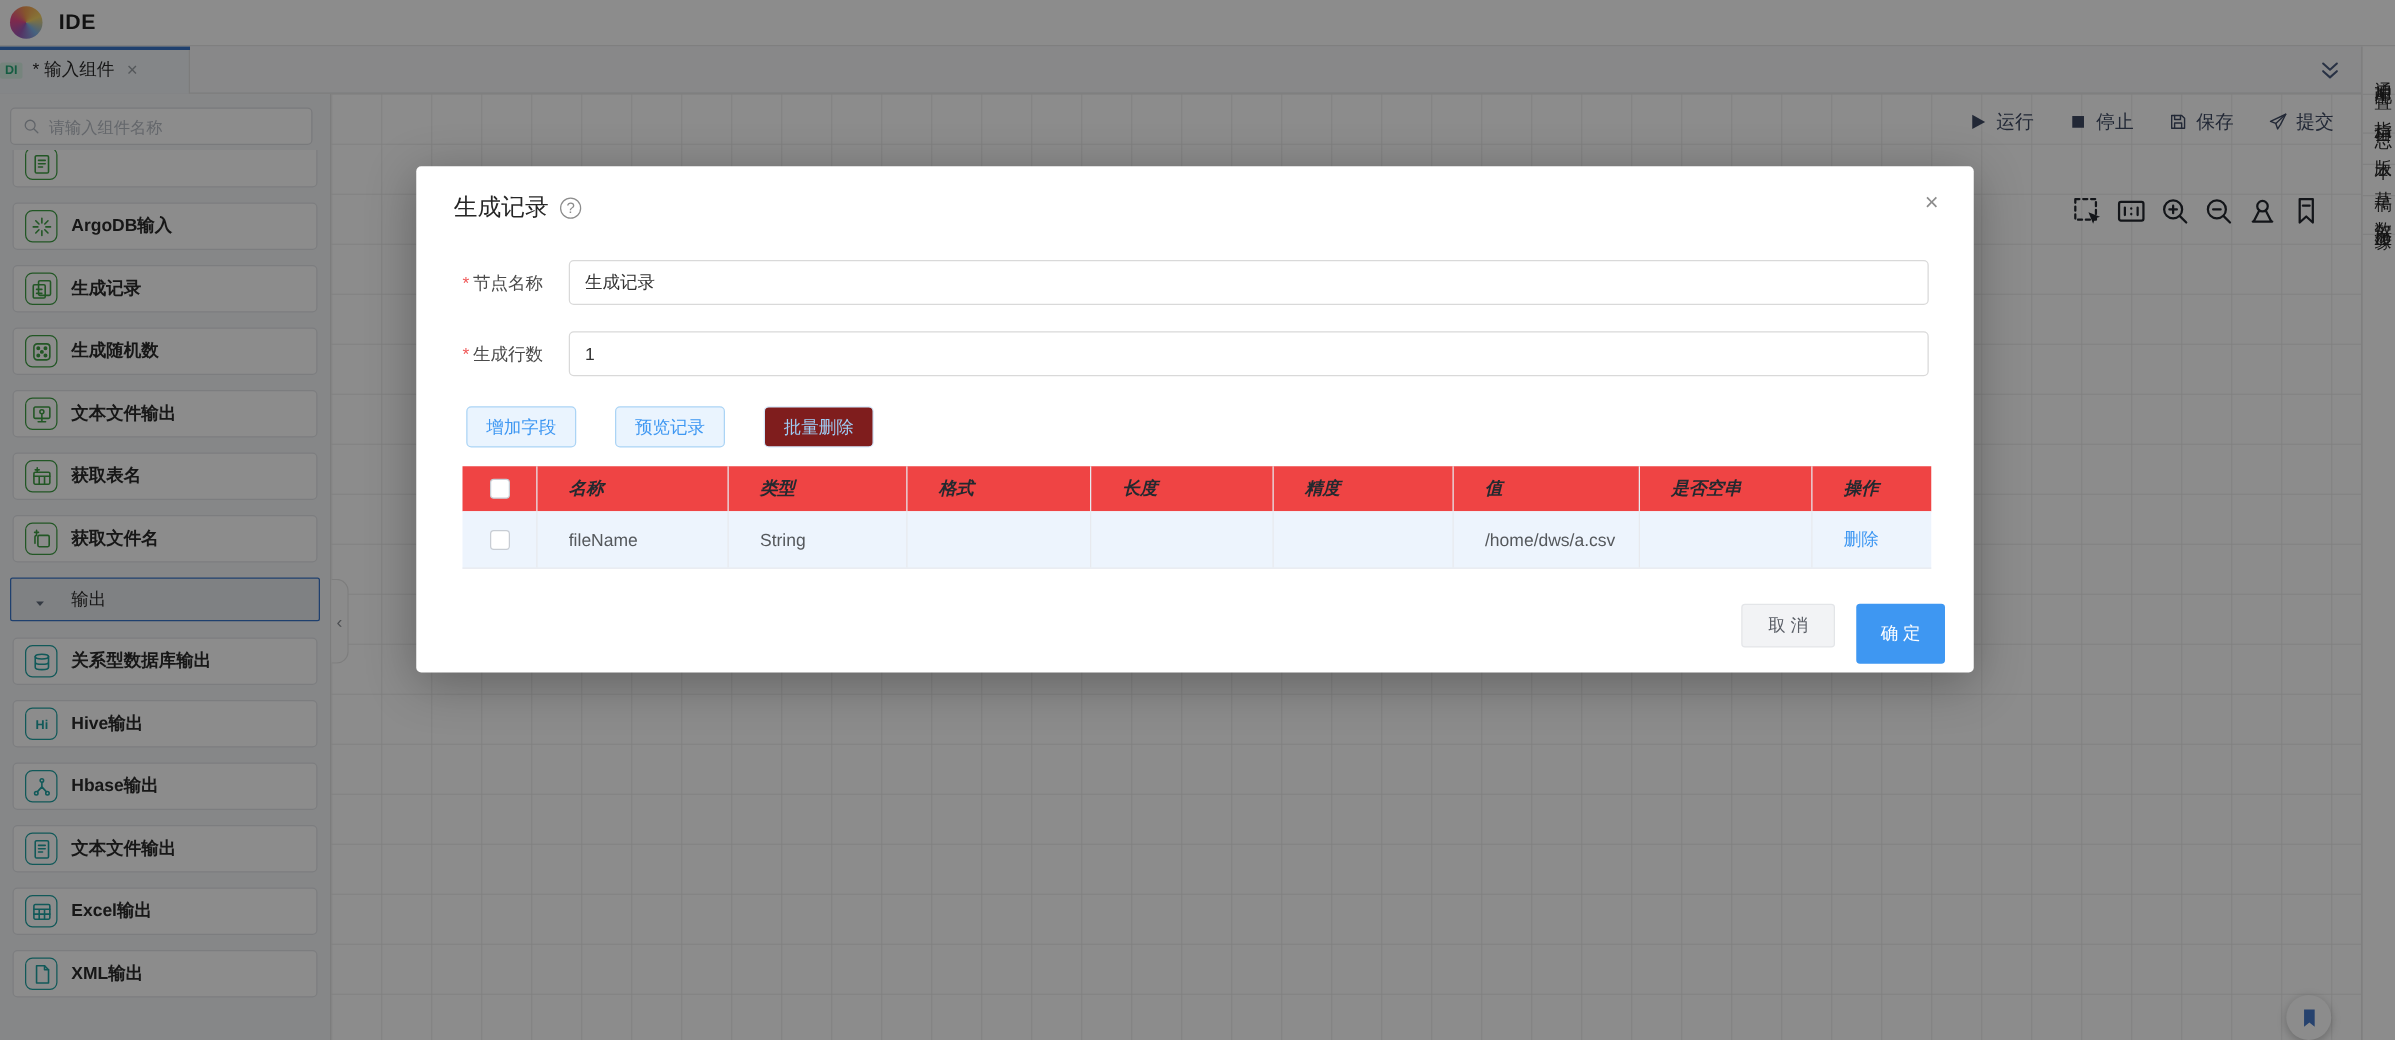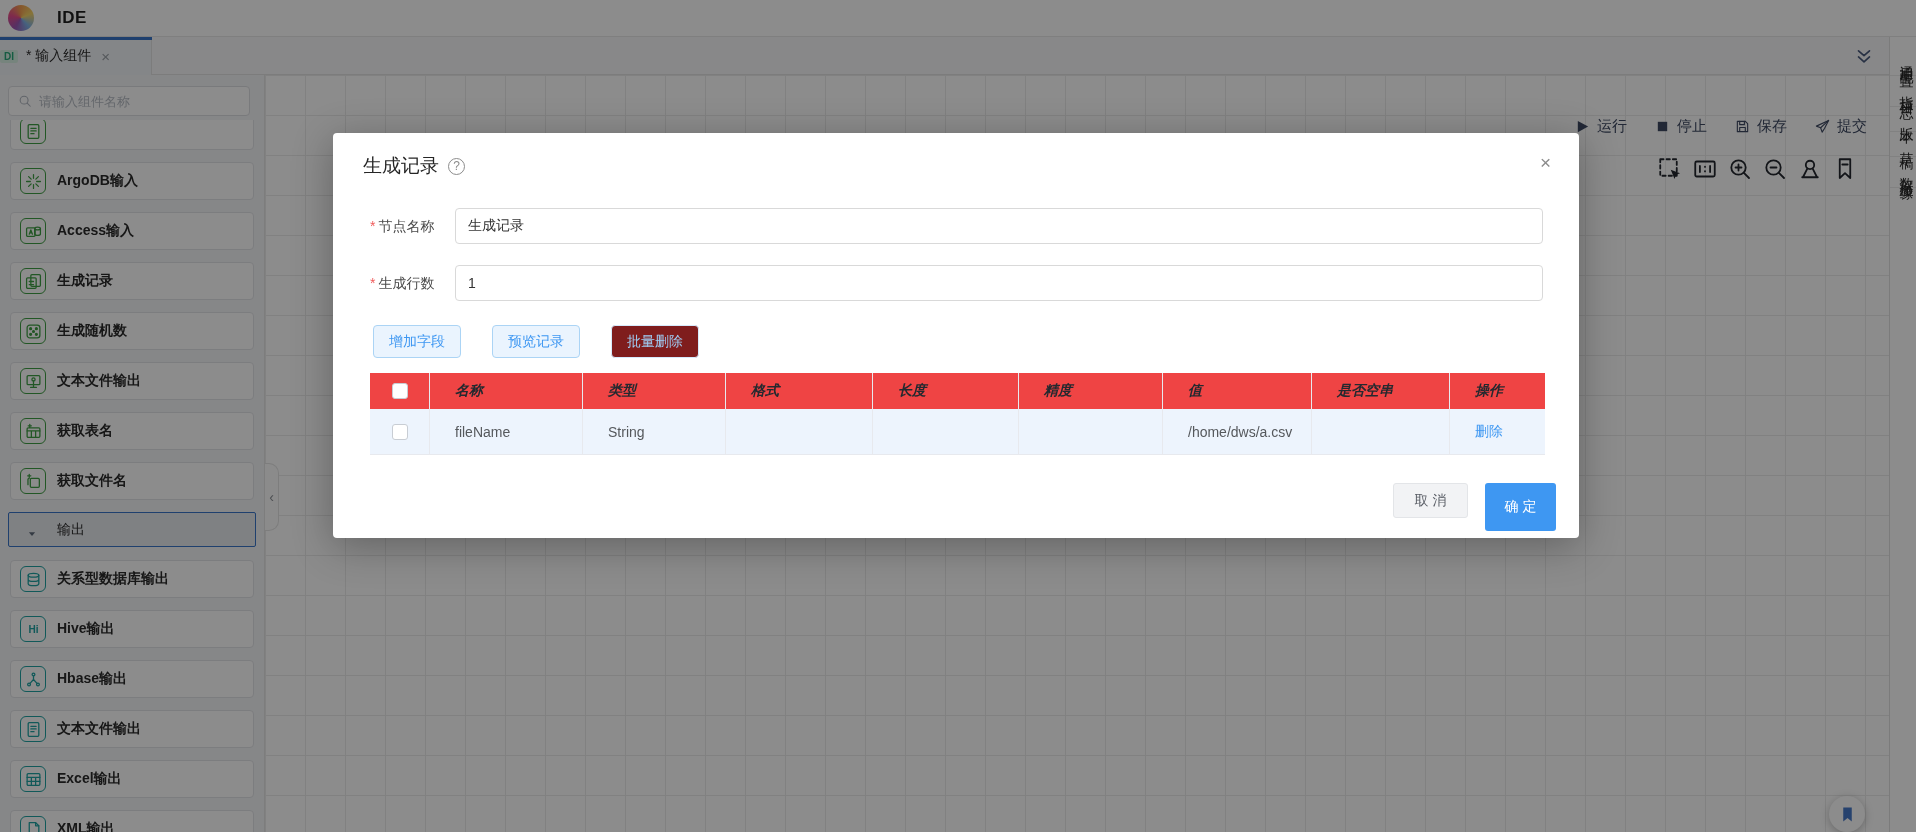--- a/index.html
+++ b/index.html
@@ -5,21 +5,21 @@
   * { margin:0; padding:0; box-sizing:border-box; }
   html,body { width:1916px; height:832px; overflow:hidden;
     font-family:"Liberation Sans","DejaVu Sans",sans-serif; background:#fff; }
   .screen { position:relative; width:1916px; height:832px; overflow:hidden; background:#fff; }
 
   
   .app-header { position:absolute; top:0; left:0; right:0; height:37px; background:#fff;
     border-bottom:1px solid #e8e8e8; display:flex; align-items:center; padding-left:8px; z-index:5; }
   .logo { width:26px; height:26px; border-radius:50%;
     background:conic-gradient(from 210deg,#9b59b6,#e74c8b,#f39c52,#f6d365,#7fb3e8,#9b59b6); }
-  .app-title { margin-left:23px; font-size:17px; font-weight:700; color:#1f1f1f; letter-spacing:.5px; }
+  .app-title { margin-left:13px; font-size:17px; font-weight:700; color:#1f1f1f; letter-spacing:.5px; }
 
   
   .tab-bar { position:absolute; top:37px; left:0; right:27px; height:38px; background:#f7f8fa;
     border-bottom:1px solid #e2e2e2; z-index:4; }
   .tab { position:absolute; left:0; top:0; width:152px; height:38px; background:#f1f4f8;
     border-right:1px solid #e2e2e2; display:flex; align-items:center; gap:8px; }
   .tab::before { content:""; position:absolute; left:0; top:0; width:152px; height:3px; background:#3a76c8; }
   .di-badge { background:#d8f0e3; color:#27a878; font-size:10px; font-weight:700;
     padding:1px 4px; border-radius:2px; }
   .tab-label { font-size:14px; color:#2b2b2b; }
@@ -56,21 +56,21 @@
   .sect-header .lbl { font-size:14px; color:#2b2b2b;font-family:Liberation Serif, serif; }
   .collapse-handle { position:absolute; left:265px; top:463px; width:14px; height:68px; background:#fdfdfd;
     border:1px solid #e4e4e4; border-left:none; border-radius:0 10px 10px 0; display:flex;
     align-items:center; justify-content:center; color:#8c9096; font-size:14px; z-index:4; }
 
   
   .canvas { position:absolute; top:75px; left:265px; right:27px; bottom:0; background:#fff;
     background-image:linear-gradient(#ebebeb 1px,transparent 1px),linear-gradient(90deg,#ebebeb 1px,transparent 1px);
     background-size:40px 40px; background-position:0 0; z-index:1; }
   .run-toolbar { position:absolute; top:13px; right:22px; display:flex; gap:28px; align-items:center; }
-  .run-toolbar .tb-item { display:flex; align-items:center; gap:7px; font-size:15px; color:#3f4a63; cursor:default;margin-top:29px; }
+  .run-toolbar .tb-item { display:flex; align-items:center; gap:7px; font-size:15px; color:#3f4a63; cursor:default; }
   .run-toolbar .tb-item svg { width:15px; height:15px; color:#3f4a63; }
   .view-tools { position:absolute; top:82px; right:32px; display:flex; gap:11px; align-items:center; }
   .view-tools .vt { width:24px; height:24px; color:#23272e; }
   .view-tools .vt svg { width:24px; height:24px; }
   .fab { position:absolute; right:24px; bottom:0; width:36px; height:36px; border-radius:50%;
     background:#fff; box-shadow:0 2px 8px rgba(0,0,0,.25); display:flex; align-items:center;
     justify-content:center; color:#4678c8; }
   .fab svg { width:17px; height:17px; }
 
   
@@ -160,31 +160,20 @@
           <span class="icon-box">
             <svg viewBox="0 0 16 16" fill="none" stroke="currentColor" stroke-width="1.2" stroke-linecap="round" stroke-linejoin="round">
               <path d="M8 1.5V5M8 11v3.5M1.5 8H5M11 8h3.5M3.4 3.4l2.4 2.4M10.2 10.2l2.4 2.4M12.6 3.4l-2.4 2.4M5.8 10.2l-2.4 2.4"></path>
             </svg>
           </span>
           <span class="lbl">ArgoDB输入</span>
         </div>
         <div class="comp-card c-in">
           <span class="icon-box">
             <svg viewBox="0 0 16 16" fill="none" stroke="currentColor" stroke-width="1.2" stroke-linecap="round" stroke-linejoin="round">
-              <rect x="1.5" y="4.5" width="8" height="8" rx="1"></rect>
-              <path d="M4 10.5l1.5-4 1.5 4M4.5 9.2h2"></path>
-              <ellipse cx="11.8" cy="5.2" rx="2.7" ry="1.3"></ellipse>
-              <path d="M9.1 5.2v5.2c0 .7 1.2 1.3 2.7 1.3s2.7-.6 2.7-1.3V5.2"></path>
-            </svg>
-          </span>
-          <span class="lbl">Access输入</span>
-        </div>
-        <div class="comp-card c-in">
-          <span class="icon-box">
-            <svg viewBox="0 0 16 16" fill="none" stroke="currentColor" stroke-width="1.2" stroke-linecap="round" stroke-linejoin="round">
               <rect x="5.5" y="1.5" width="9" height="11" rx="1"></rect>
               <rect x="1.5" y="4.5" width="9" height="10" rx="1"></rect>
               <path d="M4 8h4M4 11h4"></path>
             </svg>
           </span>
           <span class="lbl">生成记录</span>
         </div>
         <div class="comp-card c-in">
           <span class="icon-box">
             <svg viewBox="0 0 16 16" fill="none" stroke="currentColor" stroke-width="1.2" stroke-linecap="round" stroke-linejoin="round">

